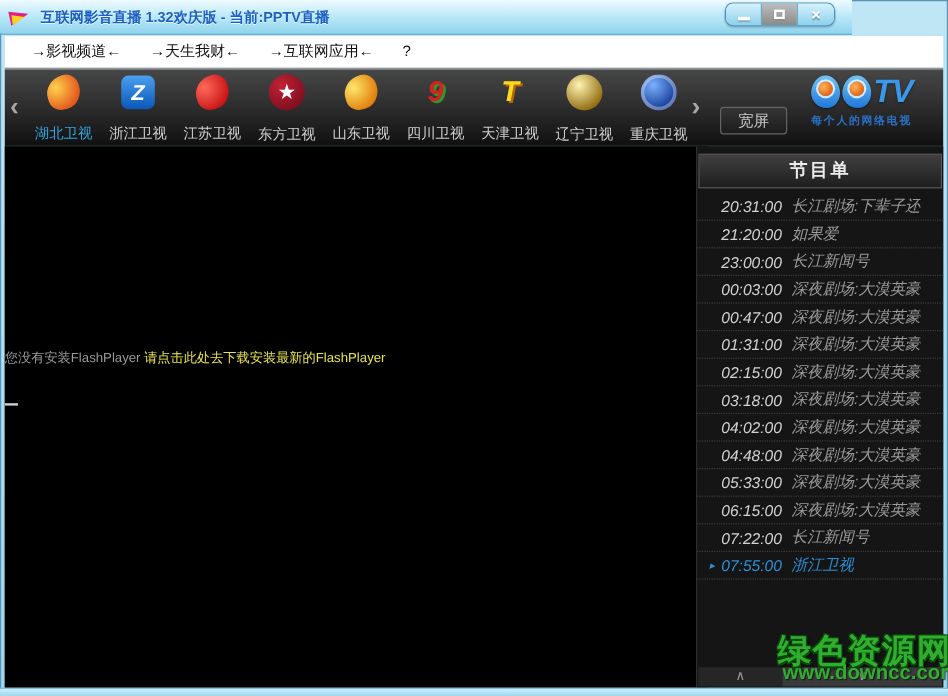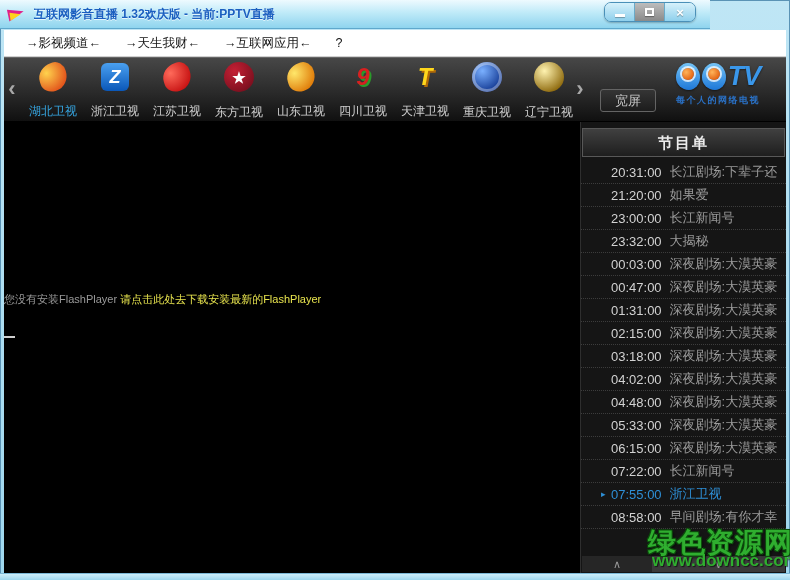--- a/index.html
+++ b/index.html
@@ -109,22 +109,22 @@
   .flash-gray { color:#9a9a9a; }
   .flash-link { color:#e8e44e; cursor:pointer; text-decoration:none; }
 
   
   .playlist { position:absolute; right:0; top:0; width:206px; height:451px;
     background:#151515; border-left:1px solid #2e2e2e; }
   .pl-header { margin:6px 1px 0 1px; height:29px; line-height:27px; text-align:center;
     background:linear-gradient(180deg,#404040,#1e1e1e);
     border:1px solid #585858; color:#ececec; font-size:15px; font-weight:bold; letter-spacing:2px; }
   .pl-items { margin-top:4px; }
-  .pl-row { height:23px; display:flex; align-items:center; padding-left:20px;
-    border-bottom:1px dotted #3c3c3c; font-size:13px; white-space:nowrap; overflow:hidden; cursor:default; }
+  .pl-row { height:23px; display:flex; align-items:center; padding-left:10px;
+    border-bottom:1px dotted #3c3c3c; font-size:13px; white-space:nowrap; overflow:hidden; cursor:default;font-style:italic; }
   .pl-arrow { width:10px; font-size:9px; color:#2e8fd6; flex:0 0 10px; visibility:hidden; }
   .pl-row.current .pl-arrow { visibility:visible; }
   .pl-time { color:#d2d2d2; margin-right:8px; flex:0 0 auto; }
   .pl-title { color:#9b9b9b; overflow:hidden; }
   .pl-row.current .pl-time, .pl-row.current .pl-title { color:#2e8fd6; }
   .pl-scroll { position:absolute; left:1px; right:1px; bottom:1px; height:16px; display:flex; }
   .pl-scroll .cell { display:flex; align-items:center; justify-content:center;
     color:#9a9a9a; font-size:11px; line-height:1; cursor:default; }
   .pl-scroll .up { width:70px; background:#262626; }
   .pl-scroll .down { flex:1; background:#3a3a3a; }
@@ -218,29 +218,29 @@
         <div class="channel">
           <span class="ch-logo">
             <span class="logo-shape logo-text">
               <span class="ch-glyph" style="--gc: #ffd71c; --sh: #b06a08;">T</span>
             </span>
           </span>
           <span class="ch-label">天津卫视</span>
         </div>
         <div class="channel">
           <span class="ch-logo">
+            <span class="logo-shape logo-circle" style="--c1: #fff3b0; --c2: #8a6508;"></span>
+          </span>
+          <span class="ch-label">辽宁卫视</span>
+        </div>
+        <div class="channel">
+          <span class="ch-logo">
             <span class="logo-shape logo-circle logo-ring" style="--c1: #7ab0ff; --c2: #0a2f8a;"></span>
           </span>
           <span class="ch-label">重庆卫视</span>
-        </div>
-        <div class="channel">
-          <span class="ch-logo">
-            <span class="logo-shape logo-circle" style="--c1: #fff3b0; --c2: #8a6508;"></span>
-          </span>
-          <span class="ch-label">辽宁卫视</span>
         </div>
       </div>
     <span class="scroll-arrow right">›</span>
     <div class="widescreen-btn">宽屏</div>
     <div class="pptv-logo">
       <div class="pptv-row">
         <span class="pp-bubble"></span>
         <span class="pp-bubble"></span>
         <span class="pptv-tv">TV</span>
       </div>
@@ -271,25 +271,20 @@
             <span class="pl-time">21:20:00</span>
             <span class="pl-title">如果爱</span>
           </div>
           <div class="pl-row">
             <span class="pl-arrow">▸</span>
             <span class="pl-time">23:00:00</span>
             <span class="pl-title">长江新闻号</span>
           </div>
           <div class="pl-row">
             <span class="pl-arrow">▸</span>
-            <span class="pl-time">23:32:00</span>
-            <span class="pl-title">大揭秘</span>
-          </div>
-          <div class="pl-row">
-            <span class="pl-arrow">▸</span>
             <span class="pl-time">00:03:00</span>
             <span class="pl-title">深夜剧场:大漠英豪</span>
           </div>
           <div class="pl-row">
             <span class="pl-arrow">▸</span>
             <span class="pl-time">00:47:00</span>
             <span class="pl-title">深夜剧场:大漠英豪</span>
           </div>
           <div class="pl-row">
             <span class="pl-arrow">▸</span>
@@ -328,25 +323,20 @@
           </div>
           <div class="pl-row">
             <span class="pl-arrow">▸</span>
             <span class="pl-time">07:22:00</span>
             <span class="pl-title">长江新闻号</span>
           </div>
           <div class="pl-row current">
             <span class="pl-arrow">▸</span>
             <span class="pl-time">07:55:00</span>
             <span class="pl-title">浙江卫视</span>
-          </div>
-          <div class="pl-row">
-            <span class="pl-arrow">▸</span>
-            <span class="pl-time">08:58:00</span>
-            <span class="pl-title">早间剧场:有你才幸</span>
           </div>
         </div>
       <div class="pl-scroll">
         <div class="cell up">∧</div>
         <div class="cell down">∨</div>
       </div>
     </div>
   </div>
 
   <div class="wm1">绿色资源网</div>

